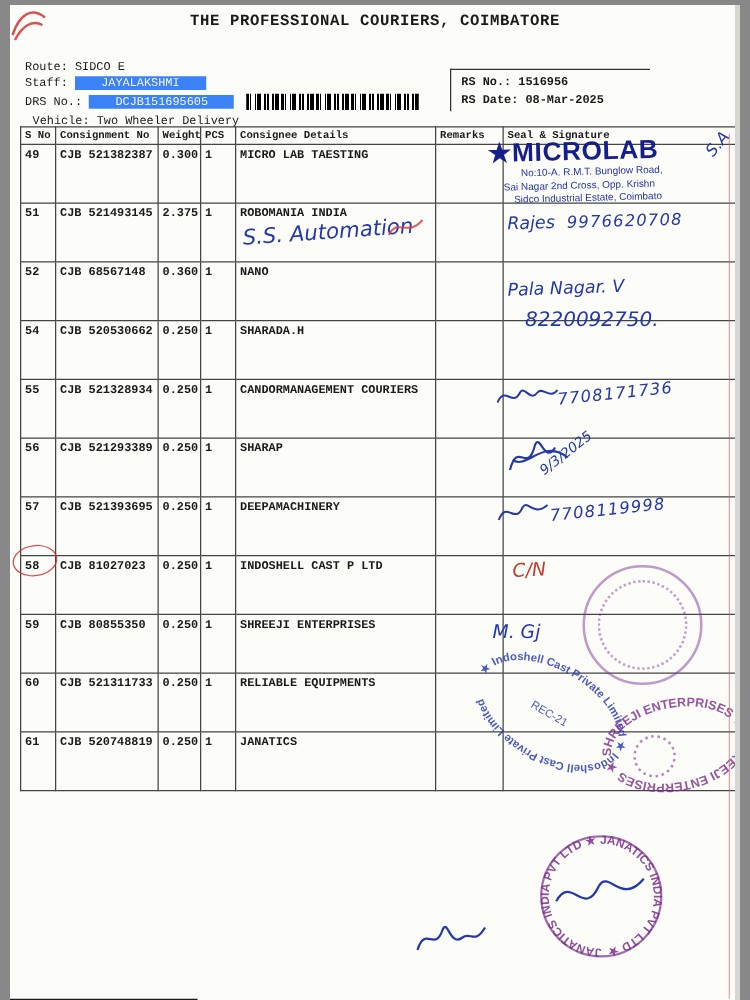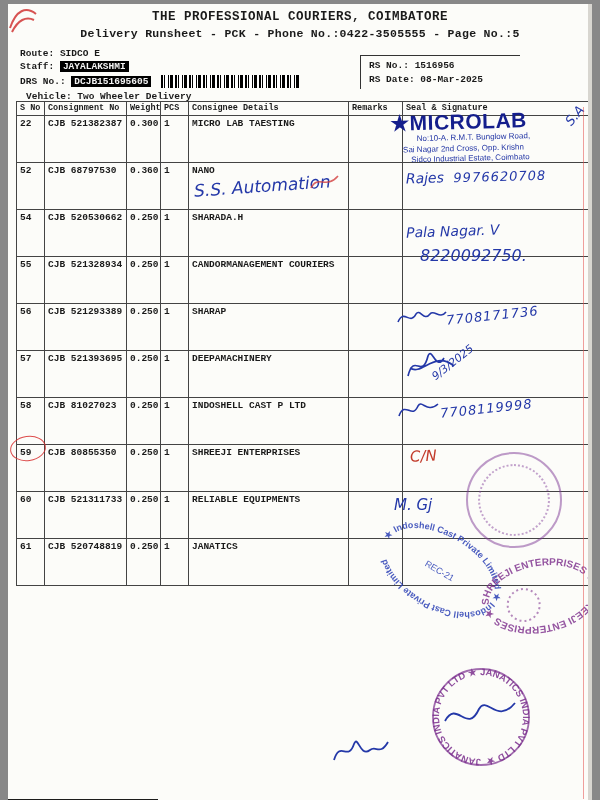--- a/index.html
+++ b/index.html
@@ -5,22 +5,22 @@
   * { margin:0; padding:0; box-sizing:border-box; }
   html,body { background:#888; }
   .page {
     position:relative; width:584px; height:800px; margin:4px auto;
     background:#fcfcf9; overflow:hidden; color:#1a1a1a;
     font-family:"Liberation Mono","DejaVu Sans Mono",monospace;
   }
   .abs { position:absolute; }
   .hdr-title { top:6px; left:0; width:100%; text-align:center; font-weight:700; font-size:12.5px; letter-spacing:.5px; }
   .hdr-sub   { top:23px; left:0; width:100%; text-align:center; font-weight:700; font-size:11.5px; letter-spacing:.3px; }
-  .meta { font-weight:700; font-size:9.5px; white-space:nowrap; }
-  .inv { background:#000000; color:#f4f4f4; padding:0 3px; }
+  .meta { font-weight:400; font-size:9.5px; white-space:nowrap; }
+  .inv { background:#3b82f6; color:#f4f4f4; padding:0 21px; }
   .barcode {
     display:inline-block; vertical-align:middle; width:138px; height:13px; margin-left:4px;
     background:repeating-linear-gradient(90deg,#000 0 2px,#fff 2px 3px,#000 3px 4px,#fff 4px 7px,#000 7px 8px,#fff 8px 9px,#000 9px 12px,#fff 12px 14px);
   }
   .rsblock { left:352px; top:51px; width:160px; border-left:1px solid #333; border-top:1px solid #333; padding:3px 0 2px 8px; }
   .rsblock div { font-weight:700; font-size:9.5px; line-height:14px;font-family:Liberation Mono, monospace; }
 
   table.run { position:absolute; left:8px; top:97px; width:584px; border-collapse:collapse; table-layout:fixed; }
   table.run th, table.run td { border:1px solid #444; vertical-align:top; text-align:left; overflow:hidden; }
   table.run th { font-size:8.5px; font-weight:700; padding:1px 3px; height:14px; }
@@ -39,21 +39,20 @@
   svg text { font-family:"Liberation Sans",sans-serif; }
   .botbar { position:absolute; left:0; top:795px; width:150px; height:5px; background:#1c1c1c; }
   .edge { position:absolute; right:0; top:0; width:4px; height:800px; background:#d8d6d0; }
 </style>
 </head>
 <body>
 
 <div class="page">
 
   <div class="abs hdr-title">THE PROFESSIONAL COURIERS, COIMBATORE</div>
-  <div class="abs hdr-sub">Delivery Runsheet - PCK - Phone No.:0422-3505555 - Page No.:5</div>
 
   <div class="abs meta" style="left:12px;top:44px">
     <span>Route:</span>
     <span>SIDCO E</span>
   </div>
   <div class="abs meta" style="left:12px;top:57px">
     <span>Staff:</span>
     <span class="inv">JAYALAKSHMI</span>
   </div>
   <div class="abs meta" style="left:12px;top:71px">
@@ -93,31 +92,40 @@
         <th>Consignment No</th>
         <th>Weight</th>
         <th>PCS</th>
         <th>Consignee Details</th>
         <th>Remarks</th>
         <th>Seal &amp; Signature</th>
       </tr>
     </thead>
     <tbody>
       <tr>
-          <td>22</td>
+          <td>49</td>
           <td>CJB 521382387</td>
           <td>0.300</td>
           <td class="c-pcs">1</td>
           <td>MICRO LAB TAESTING</td>
           <td></td>
           <td></td>
         </tr>
       <tr>
+          <td>51</td>
+          <td>CJB 521493145</td>
+          <td>2.375</td>
+          <td class="c-pcs">1</td>
+          <td>ROBOMANIA INDIA</td>
+          <td></td>
+          <td></td>
+        </tr>
+      <tr>
           <td>52</td>
-          <td>CJB 68797530</td>
+          <td>CJB 68567148</td>
           <td>0.360</td>
           <td class="c-pcs">1</td>
           <td>NANO</td>
           <td></td>
           <td></td>
         </tr>
       <tr>
           <td>54</td>
           <td>CJB 520530662</td>
           <td>0.250</td>

